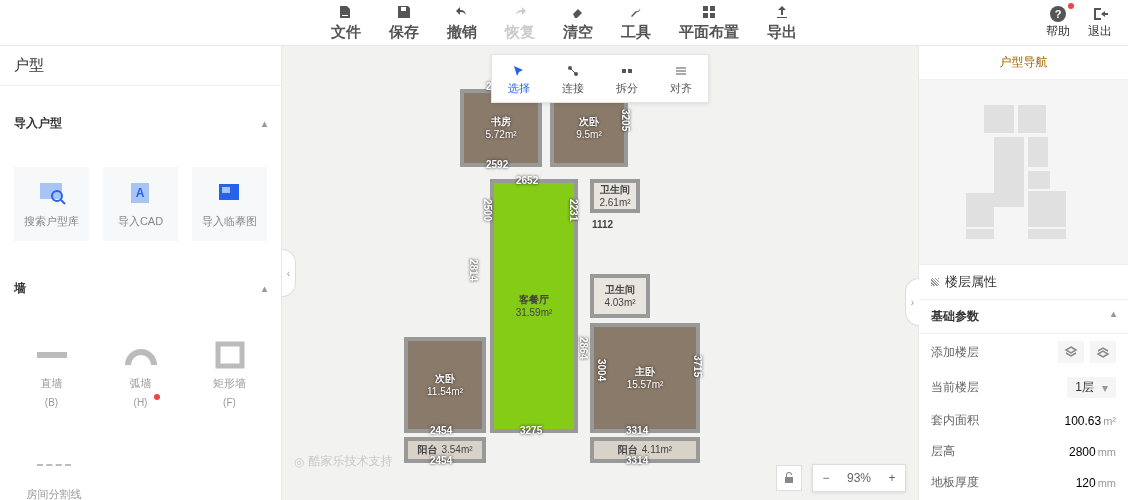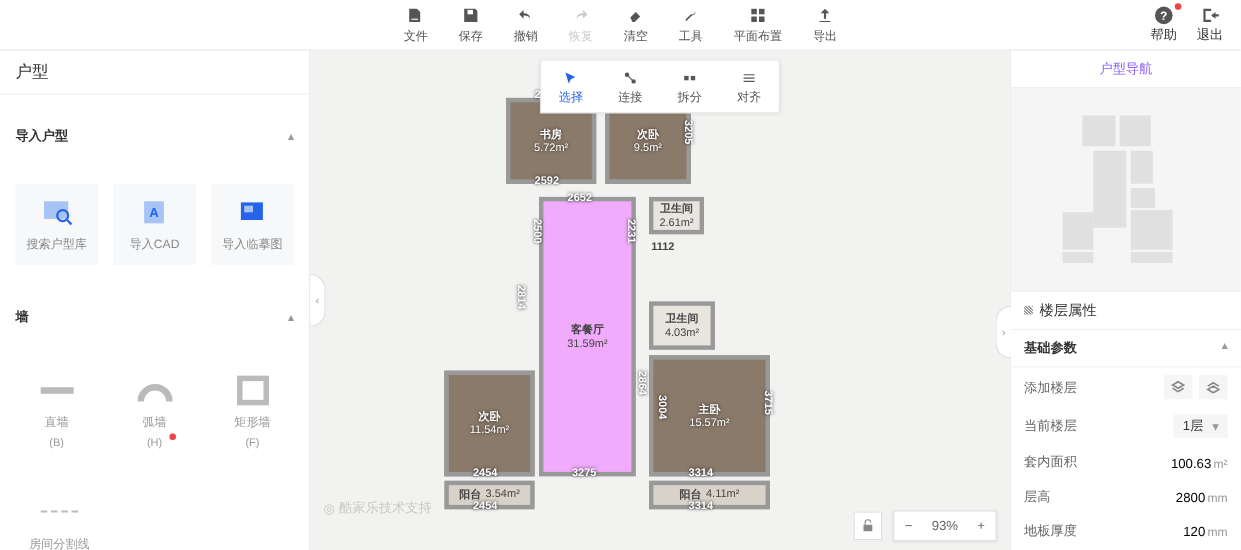--- a/index.html
+++ b/index.html
@@ -6,21 +6,21 @@
 body { font-family: "Microsoft YaHei", Arial, sans-serif; font-size: 12px; color: #333; width: 1128px; height: 500px; overflow: hidden; background: #fff; }
 .topbar { height: 46px; display: flex; align-items: center; border-bottom: 1px solid #e8e8e8; position: relative; }
 .brand { display: flex; align-items: center; gap: 6px; padding: 0 10px; }
 .brand-logo { width: 16px; height: 16px; background: #fbbf24; border-radius: 3px; display: inline-block; }
 .brand-name { font-size: 14px; color: #666; }
 .version-badge { background: #3b82f6; color: #fff; padding: 2px 8px; border-radius: 3px; font-size: 11px; }
 .top-icons { position: absolute; left: 50%; transform: translateX(-50%); display: flex; gap: 0; }
 .top-icon-btn { display: flex; flex-direction: column; align-items: center; padding: 4px 14px; cursor: pointer; color: #555; }
 .top-icon-btn.disabled { color: #ccc; }
 .top-icon-btn .ico { width: 18px; height: 18px; display: flex; align-items: center; justify-content: center; }
-.top-icon-btn .lbl { font-size: 11px; margin-top: 2px; }
+.top-icon-btn .lbl { font-size: 15px; margin-top: 2px; font-weight: bold; }
 .top-right { margin-left: auto; display: flex; align-items: center; gap: 18px; padding-right: 16px; }
 .help-btn { position: relative; display: flex; flex-direction: column; align-items: center; cursor: pointer; }
 .help-btn .dot { position: absolute; top: -2px; right: -4px; width: 6px; height: 6px; background: #ef4444; border-radius: 50%; }
 .main { display: flex; height: 454px; }
 .sidebar-left { width: 282px; border-right: 1px solid #e8e8e8; display: flex; flex-direction: column; overflow: hidden; gap: 21px; }
 .section-title-bar { padding: 10px 14px; font-size: 15px; font-weight: 500; border-bottom: 1px solid #f0f0f0; }
 .sub-header { padding: 8px 14px; font-size: 12px; font-weight: 600; display: flex; justify-content: space-between; align-items: center; cursor: pointer; }
 .chev { color: #999; font-size: 10px; }
 .tile-row { display: flex; gap: 14px; padding: 6px 14px 10px; }
 .tile { flex: 1; height: 74px; background: #f7f8fa; display: flex; flex-direction: column; align-items: center; justify-content: center; gap: 8px; cursor: pointer; position: relative; }
@@ -44,21 +44,21 @@
 .room .rn { font-weight: 600; }
 .dim { position: absolute; font-size: 10px; color: #fff; text-shadow: 0 0 3px rgba(0,0,0,.9); font-weight: 600; }
 .dim.v { writing-mode: vertical-rl; }
 .watermark { position: absolute; left: 12px; bottom: 30px; color: #c8c8c6; font-size: 12px; display: flex; align-items: center; gap: 4px; }
 .canvas-bottom { position: absolute; bottom: 8px; right: 12px; display: flex; align-items: center; gap: 10px; }
 .zoom-ctrl { background: #fff; border: 1px solid #ddd; display: flex; align-items: center; box-shadow: 0 1px 3px rgba(0,0,0,.1); }
 .zoom-btn { width: 26px; height: 26px; display: flex; align-items: center; justify-content: center; cursor: pointer; color: #666; }
 .zoom-val { padding: 0 8px; font-size: 12px; color: #666; }
 .lock-btn { width: 26px; height: 26px; background: #fff; border: 1px solid #ddd; display: flex; align-items: center; justify-content: center; cursor: pointer; }
 .sidebar-right { width: 210px; border-left: 1px solid #e8e8e8; display: flex; flex-direction: column; }
-.right-header { padding: 8px 0; text-align: center; color: #8b5cf6; font-size: 12px; font-weight: 500; border-bottom: 1px solid #f0f0f0; }
+.right-header { padding: 8px 0; text-align: center; color: #a16207; font-size: 12px; font-weight: 500; border-bottom: 1px solid #f0f0f0; }
 .nav-preview { height: 185px; background: #f5f5f5; margin: 0; position: relative; border-bottom: 1px solid #eee; }
 .nav-mini { position: absolute; left: 50%; top: 50%; transform: translate(-50%, -50%); width: 120px; height: 150px; }
 .nav-mini div { position: absolute; background: #e0e0e0; }
 .collapse-right { position: absolute; right: 209px; top: 278px; width: 14px; height: 48px; background: #fff; border: 1px solid #ddd; border-right: none; border-radius: 24px 0 0 24px; display: flex; align-items: center; justify-content: center; cursor: pointer; font-size: 10px; color: #999; z-index: 4; }
 .prop-header { padding: 8px 12px; font-size: 13px; display: flex; align-items: center; gap: 6px; border-bottom: 1px solid #f0f0f0; }
 .prop-header::before { content: ""; width: 8px; height: 8px; display: inline-block; background: repeating-linear-gradient(45deg,#999 0 1px,transparent 1px 2px); }
 .prop-section-title { padding: 8px 12px; font-weight: 600; font-size: 12px; display: flex; justify-content: space-between; border-bottom: 1px solid #f0f0f0; }
 .prop-row { display: flex; justify-content: space-between; align-items: center; padding: 7px 12px; font-size: 12px; }
 .prop-row .k { color: #666; }
 .prop-row .v { color: #333; }
@@ -309,21 +309,21 @@
           <span>9.5m²</span>
         </div>
       <div class="room" style="left:170px;top:120px;width:50px;height:34px;background:#e8e4de;color:#444;text-shadow:none">
           <span class="rn">卫生间</span>
           <span>2.61m²</span>
         </div>
       <div class="room" style="left:170px;top:215px;width:60px;height:44px;background:#e8e4de;color:#444;text-shadow:none">
           <span class="rn">卫生间</span>
           <span>4.03m²</span>
         </div>
-      <div class="room" style="left:70px;top:120px;width:88px;height:254px;background:#f0abfc;color:#444;text-shadow:none">
+      <div class="room" style="left:70px;top:120px;width:88px;height:254px;background:#84cc16;color:#444;text-shadow:none">
           <span class="rn">客餐厅</span>
           <span>31.59m²</span>
         </div>
       <div class="room" style="left:-16px;top:278px;width:82px;height:96px;background:#8a7a6a">
           <span class="rn">次卧</span>
           <span>11.54m²</span>
         </div>
       <div class="room" style="left:170px;top:264px;width:110px;height:110px;background:#8a7a6a">
           <span class="rn">主卧</span>
           <span>15.57m²</span>

